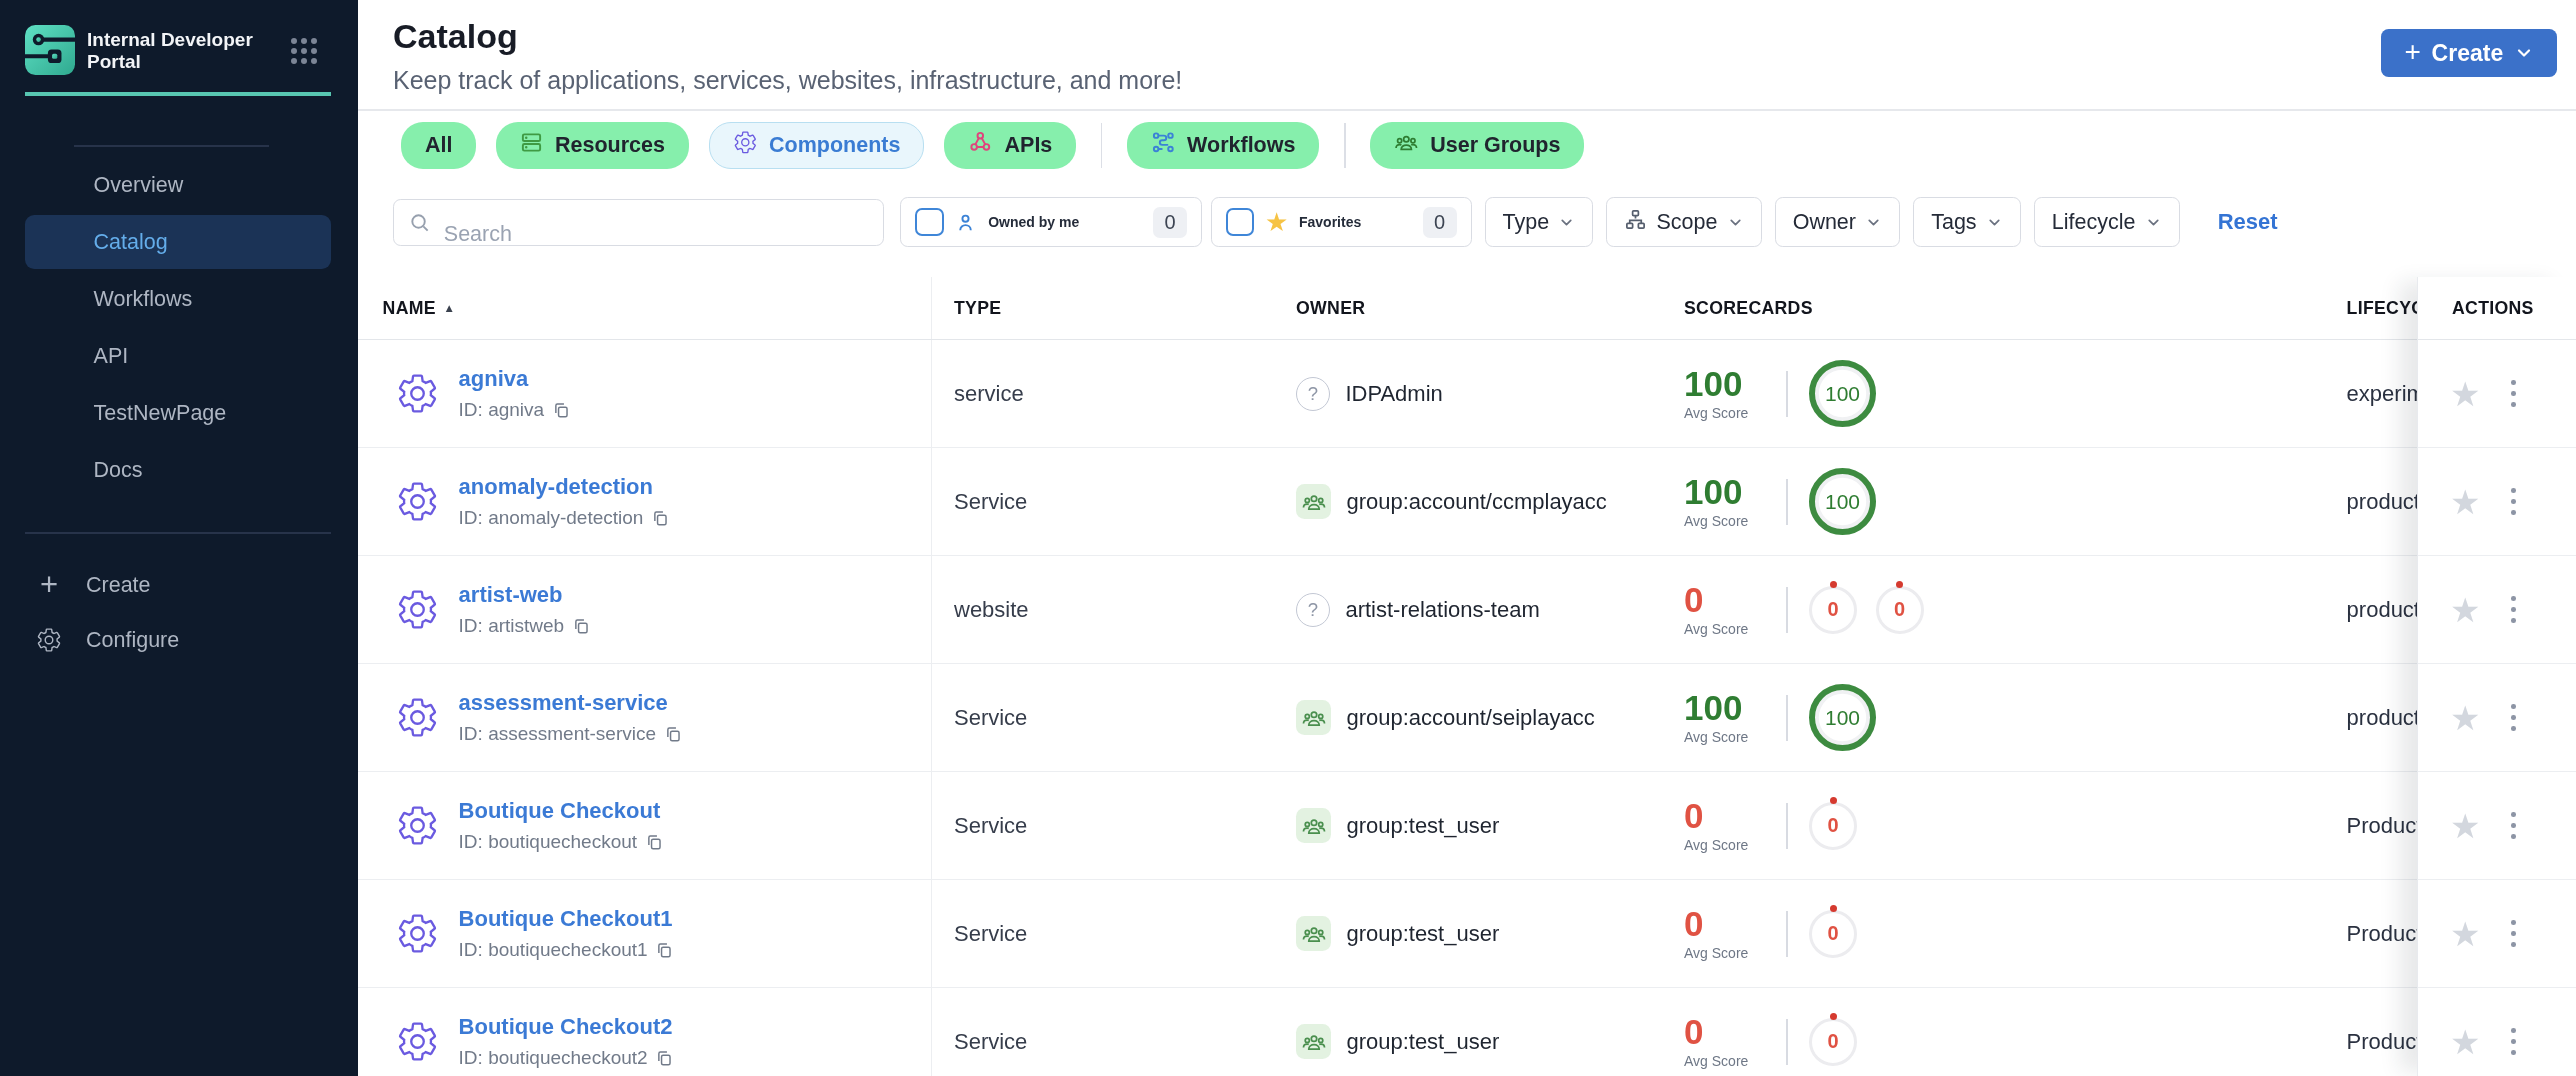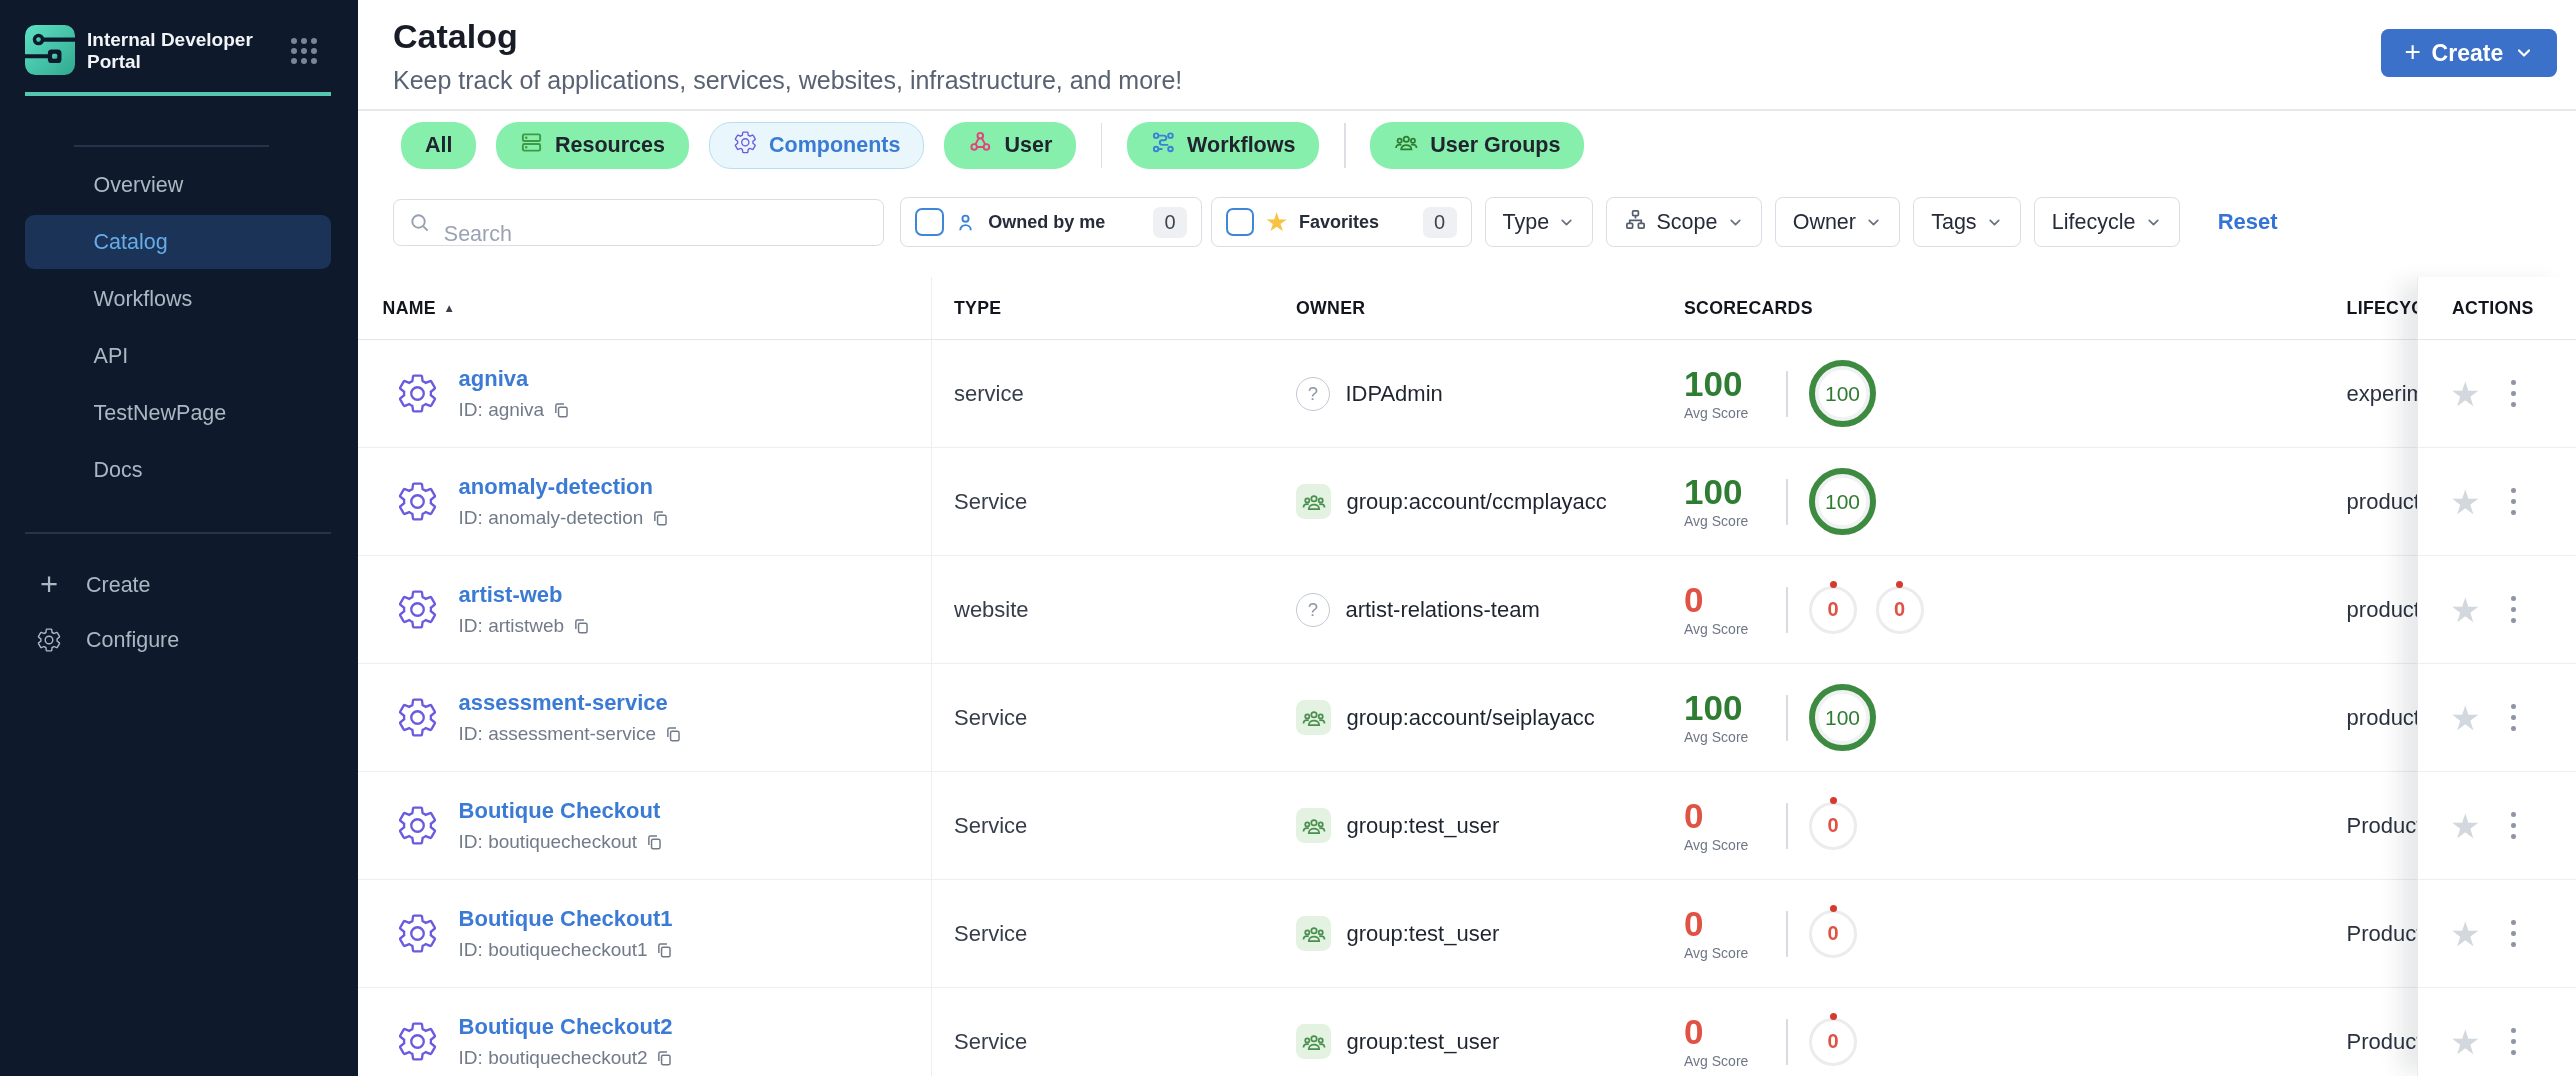--- a/index.html
+++ b/index.html
@@ -47,21 +47,21 @@
   .filters{position:absolute;left:35px;top:198px;right:19px;height:48px;display:flex;align-items:center;}
   .search{width:461px;height:45px;border:1.5px solid #d9dce3;border-radius:7.7px;display:flex;
           align-items:center;padding:0 14px;gap:10.8px;background:#fff;}
   .search input{border:none;outline:none;flex:1;font-size:21.5px;font-family:inherit;color:#27303f;background:transparent;margin-top:25px;}
   .search input::placeholder{color:#9aa3b2;}
   .chk-group{height:48px;border:1.5px solid #d9dce3;border-radius:7.7px;display:flex;align-items:center;
              padding:0 14px;gap:10.8px;background:#fff;cursor:pointer;}
   .owned{width:272px;margin-left:16px;}
   .favs{width:231px;margin-left:8.5px;}
   .cbx{width:24.6px;height:24.6px;border:2.3px solid #3f86d8;border-radius:7px;background:#fff;flex:none;}
-  .chk-lab{font-size:18px;font-weight:600;color:#252c3a;white-space:nowrap;}
+  .chk-lab{font-size:14px;font-weight:600;color:#252c3a;white-space:nowrap;}
   .count-pill{min-width:34px;height:31px;border-radius:7px;background:#eef0f4;display:flex;
               align-items:center;justify-content:center;font-size:20px;color:#3c4452;margin-left:auto;}
   .star-y{font-size:26px;color:#f6c344;line-height:1;}
   .dd{height:48px;border:1.5px solid #d9dce3;border-radius:7.7px;display:flex;align-items:center;
       padding:0 17px;gap:9.2px;background:#fff;font-size:21.5px;color:#252b38;margin-left:13px;cursor:pointer;white-space:nowrap;}
   .dd .chev{color:#6b7280;display:flex;}
   .reset{margin-left:38px;font-size:22px;font-weight:bold;color:#3474d4;cursor:pointer;text-decoration:none;}
   
   .table{position:absolute;left:0;top:277px;bottom:0;width:100%;}
   .tscroll{position:absolute;left:0;top:0;bottom:0;width:2059px;overflow:hidden;}
@@ -214,21 +214,21 @@
             </svg></span>
           <span>Components</span>
         </div>
         <div class="pill">
           <span><svg width="24.6" height="24.6" viewBox="0 0 24 24" fill="none" stroke="#e0447c" stroke-width="1.9">
               <circle cx="12" cy="5.5" r="2.7"></circle>
               <circle cx="6" cy="16.5" r="2.7"></circle>
               <circle cx="18" cy="16.5" r="2.7"></circle>
               <path d="M10.6 7.8 7.2 14M13.4 7.8l3.4 6.2M8.8 16.5h6.4"></path>
             </svg></span>
-          <span>User</span>
+          <span>APIs</span>
         </div>
         <span class="tab-div"></span>
         <div class="pill">
           <span><svg width="24.6" height="24.6" viewBox="0 0 24 24" fill="none" stroke="#3b82d6" stroke-width="1.9">
               <circle cx="5" cy="5.5" r="2.2"></circle>
               <circle cx="19" cy="5.5" r="2.2"></circle>
               <circle cx="5" cy="18.5" r="2.2"></circle>
               <circle cx="19" cy="18.5" r="2.2"></circle>
               <path d="M7.2 5.5h5.3c3.2 0 3.2 4.5 0 4.5H11c-3.2 0-3.2 4.5 0 4.5h5.8M7.2 18.5h4"></path>
             </svg></span>

